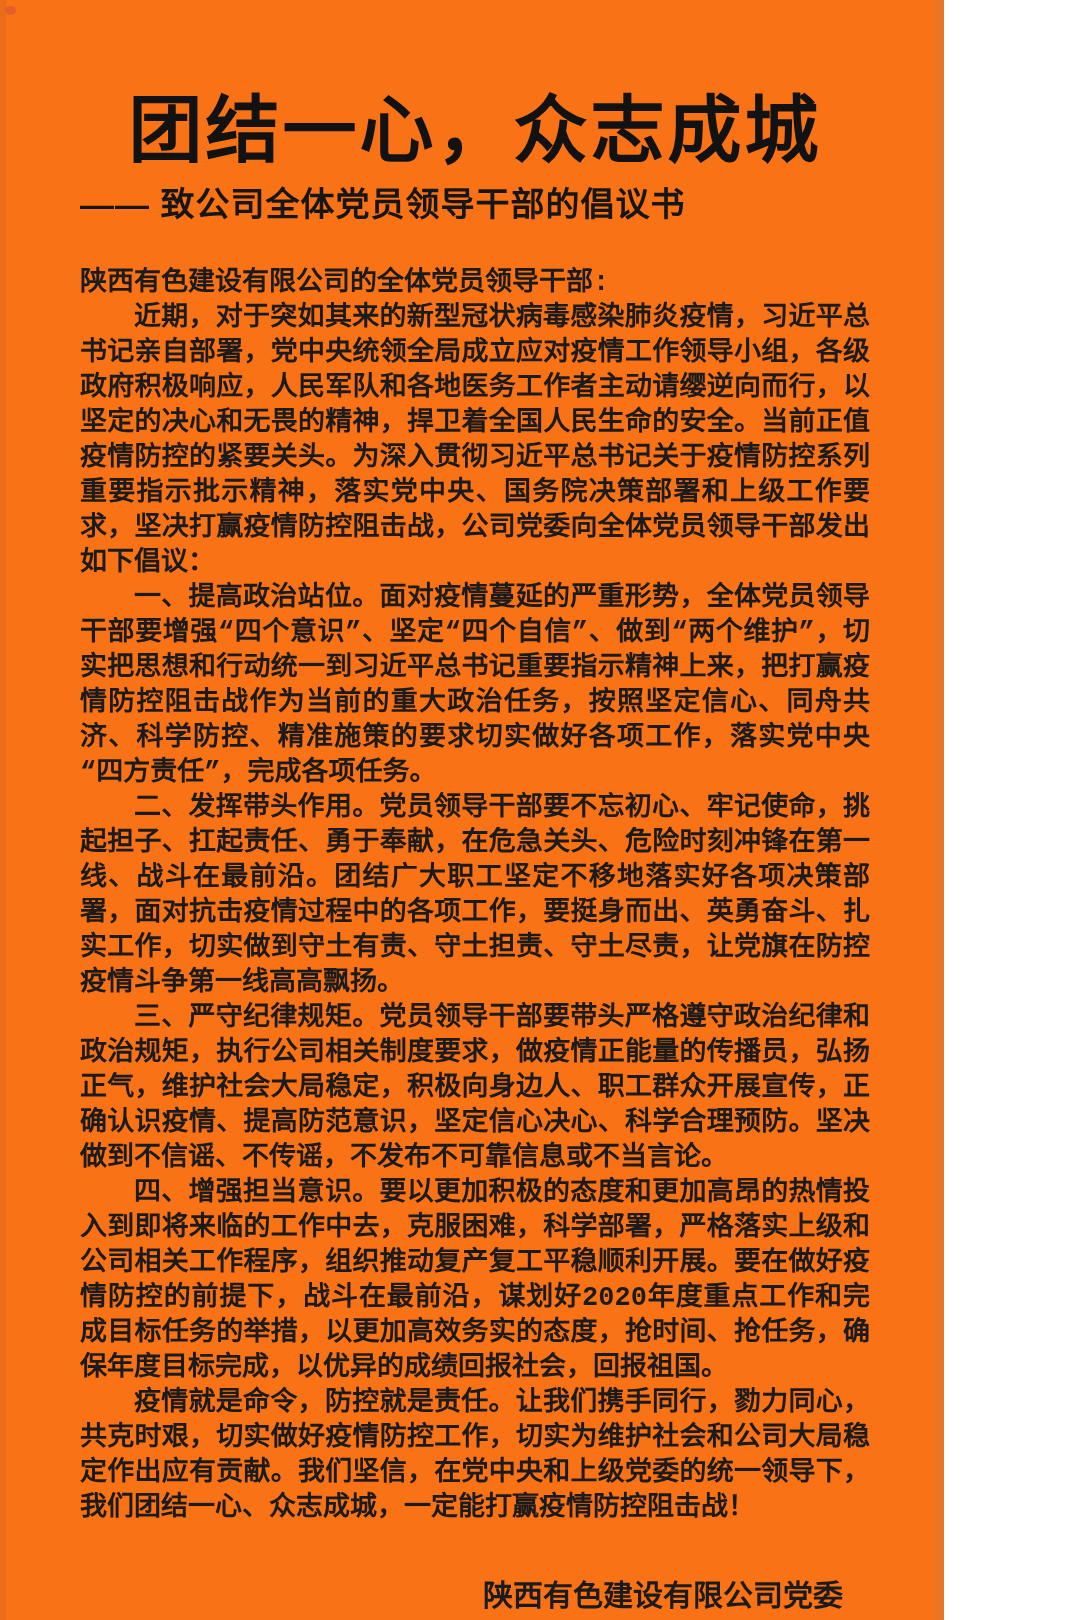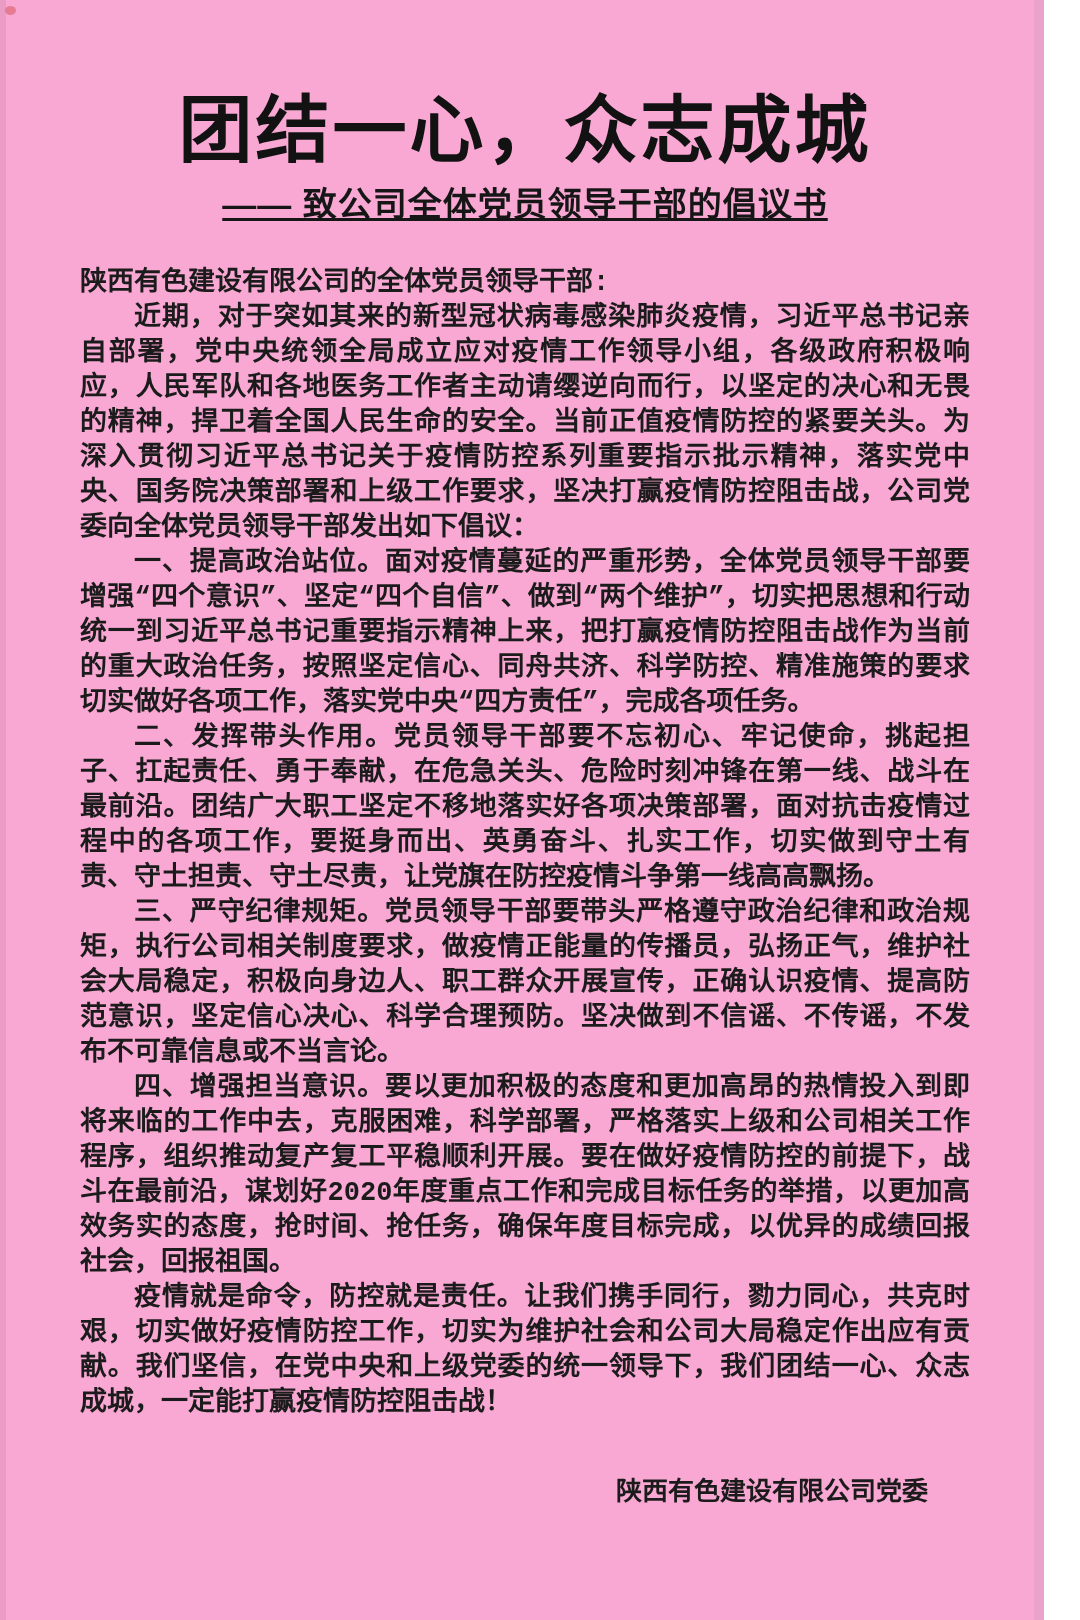--- a/index.html
+++ b/index.html
@@ -1,23 +1,23 @@
 <!DOCTYPE html>
 <html lang="zh-CN"><head>
 <meta charset="utf-8">
 <style>
   html, body {
     margin: 0;
     padding: 0;
   }
   .page {
     position: relative;
-    width: 1044px;
+    width: 944px;
     height: 1620px;
-    background: #f9a8d4;
+    background: #f97316;
     overflow: hidden;
     box-sizing: border-box;
     padding: 92px 74px 0 80px;
   }
   
   .edge-left {
     position: absolute;
     left: 0; top: 0;
     width: 6px; height: 100%;
     background: rgba(120, 60, 60, 0.10);
@@ -40,48 +40,47 @@
     text-align: center;
     font-family: "Liberation Sans", "DejaVu Sans", sans-serif;
     font-weight: 900;
     font-size: 74px;
     line-height: 1.06;
     letter-spacing: 3px;
     color: #121212;
   }
   .doc-subtitle {
     margin: 16px 0 42px 0;
-    text-align: center;
+    text-align: left;
     font-family: "Liberation Sans", "DejaVu Sans", sans-serif;
     font-weight: 900;
     font-size: 34px;
     line-height: 1.1;
     letter-spacing: 1px;
     color: #161616;
-    text-decoration: underline;
   }
   .letter {
     font-family: Liberation Mono, monospace;
     font-weight: bold;
     font-size: 27px;
     line-height: 35px;
     color: #1b1b1b;
     text-align: justify;
   }
   .letter p {
     margin: 0;
   }
   .para {
     text-indent: 2em;
   }
   .closing {
-    margin: 50px 42px 0 auto;
+    margin: 50px 27px 0 auto;
     width: max-content;
     line-height: 44px;
-    font-size: 26px;
+    font-size: 30px;
   }
 </style>
 </head>
 <body>
 
 <div class="page">
   <div class="edge-left"></div>
   <div class="edge-right"></div>
   <div class="corner-mark"></div>
 

